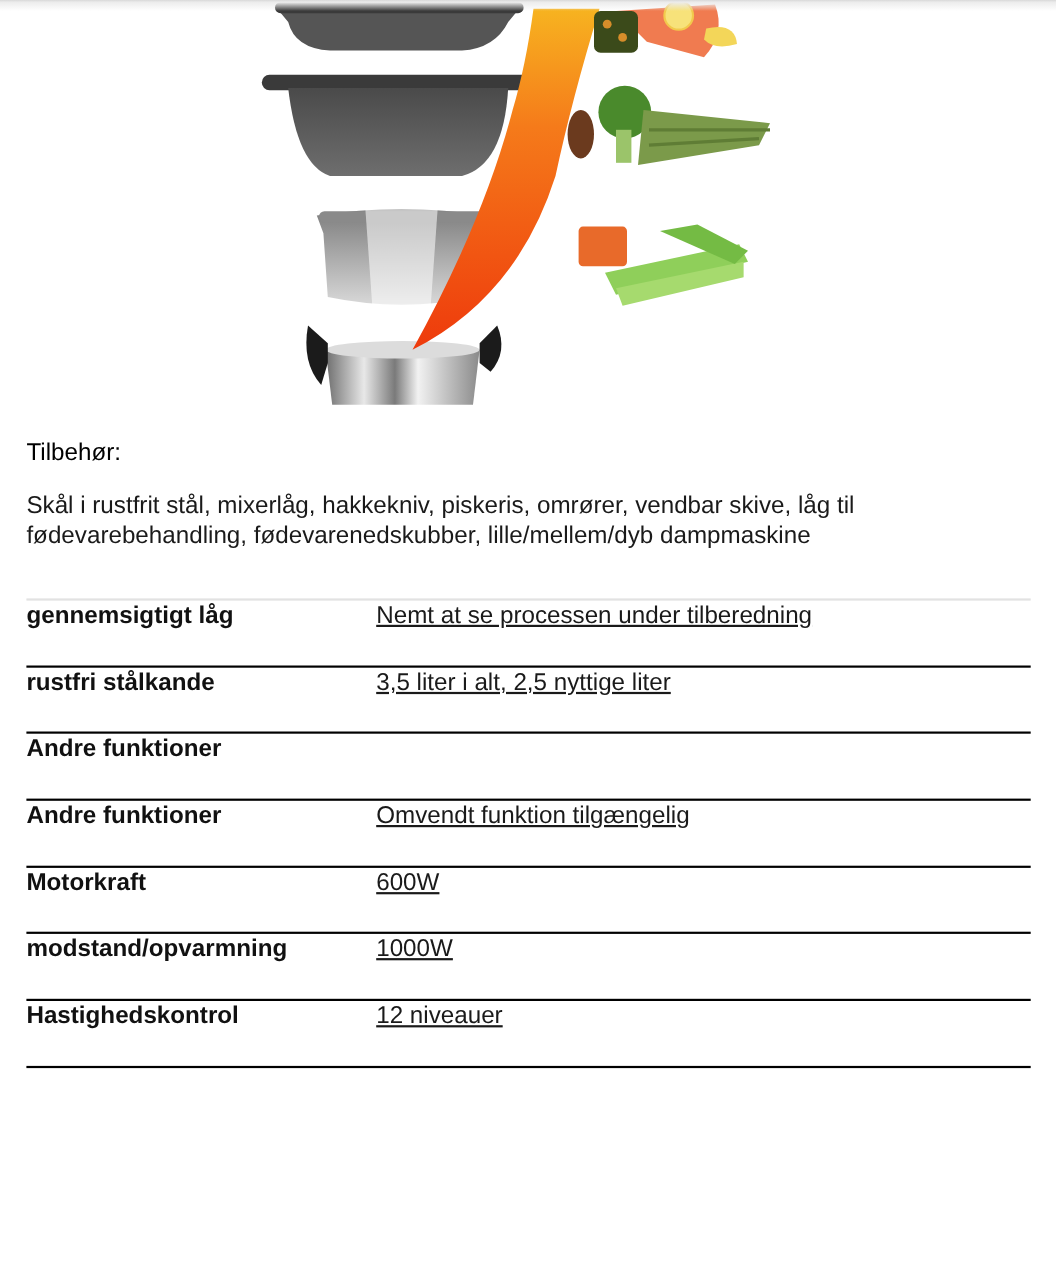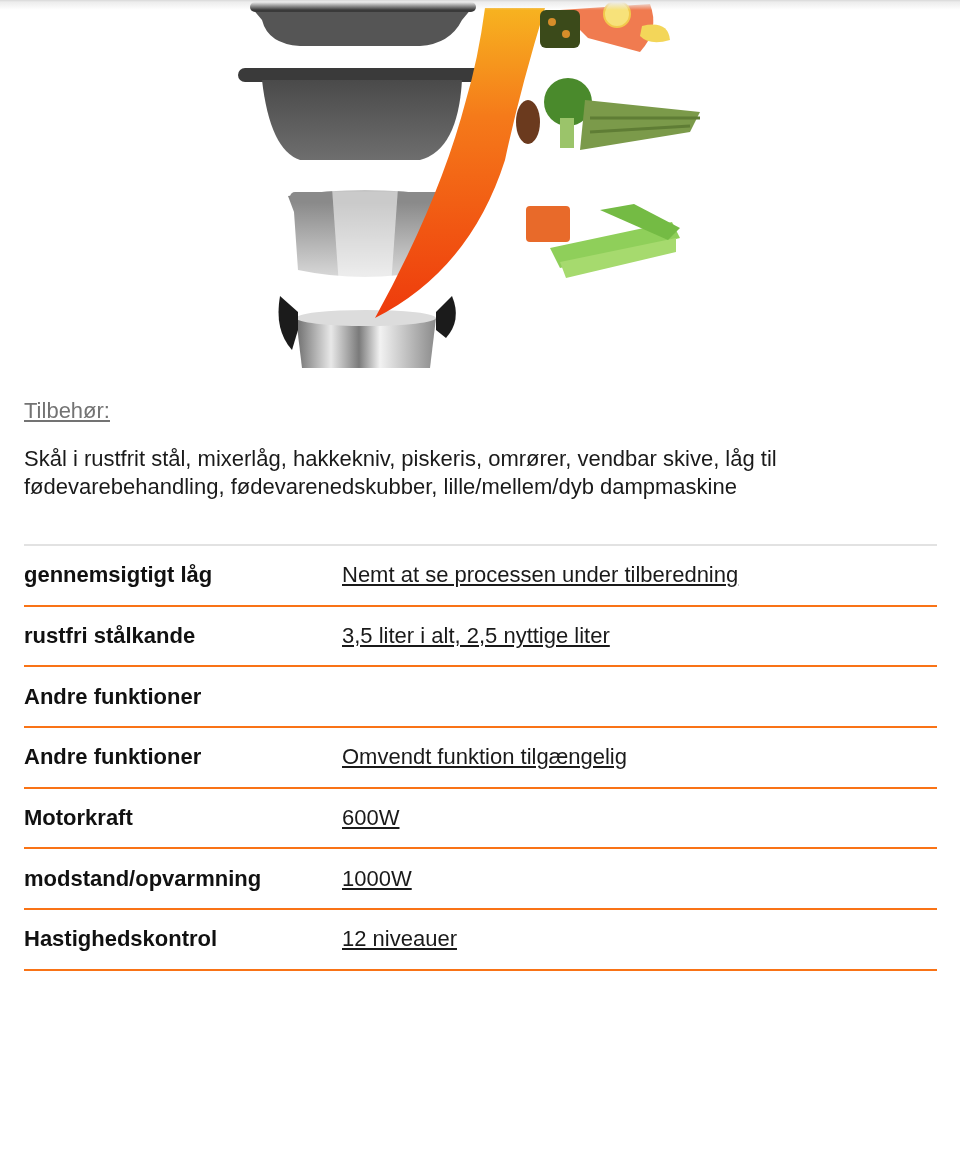--- a/index.html
+++ b/index.html
@@ -12,33 +12,33 @@
       position: absolute; left: 0; top: 0; width: 960px; height: 10px;
       background: linear-gradient(to bottom, #d8d8d8 0px, #ececec 2px, rgba(255,255,255,0) 10px);
       z-index: 5;
     }
     .hero {
       position: absolute; left: 0; top: 0; width: 960px; height: 370px;
     }
     .hero svg { position: absolute; left: 0; top: 0; }
     .section-title {
       position: absolute; left: 24px; top: 397px;
-      font-size: 22px; line-height: 28px; color: #737373; text-decoration: underline;
+      font-size: 22px; line-height: 28px; color: #000000;
     }
     .accessories {
       position: absolute; left: 24px; top: 445px; width: 900px;
       font-size: 22px; line-height: 28px; color: #1a1a1a;
     }
     .spec-table {
       position: absolute; left: 24px; top: 544px; width: 913px;
       border-top: 2px solid #e2e2e2;
     }
     .spec-row {
-      display: flex; align-items: center; height: 58.7px;
-      border-bottom: 2px solid #f97316;
+      display: flex; height: 58.7px;
+      border-bottom: 2px solid #000000;
     }
     .spec-label {
       width: 318px; font-size: 22px; font-weight: bold; color: #111111;
     }
     .spec-value {
       flex: 1; font-size: 22px; color: #1a1a1a; text-decoration: underline;
     }
   </style>
 </head>
 <body>

